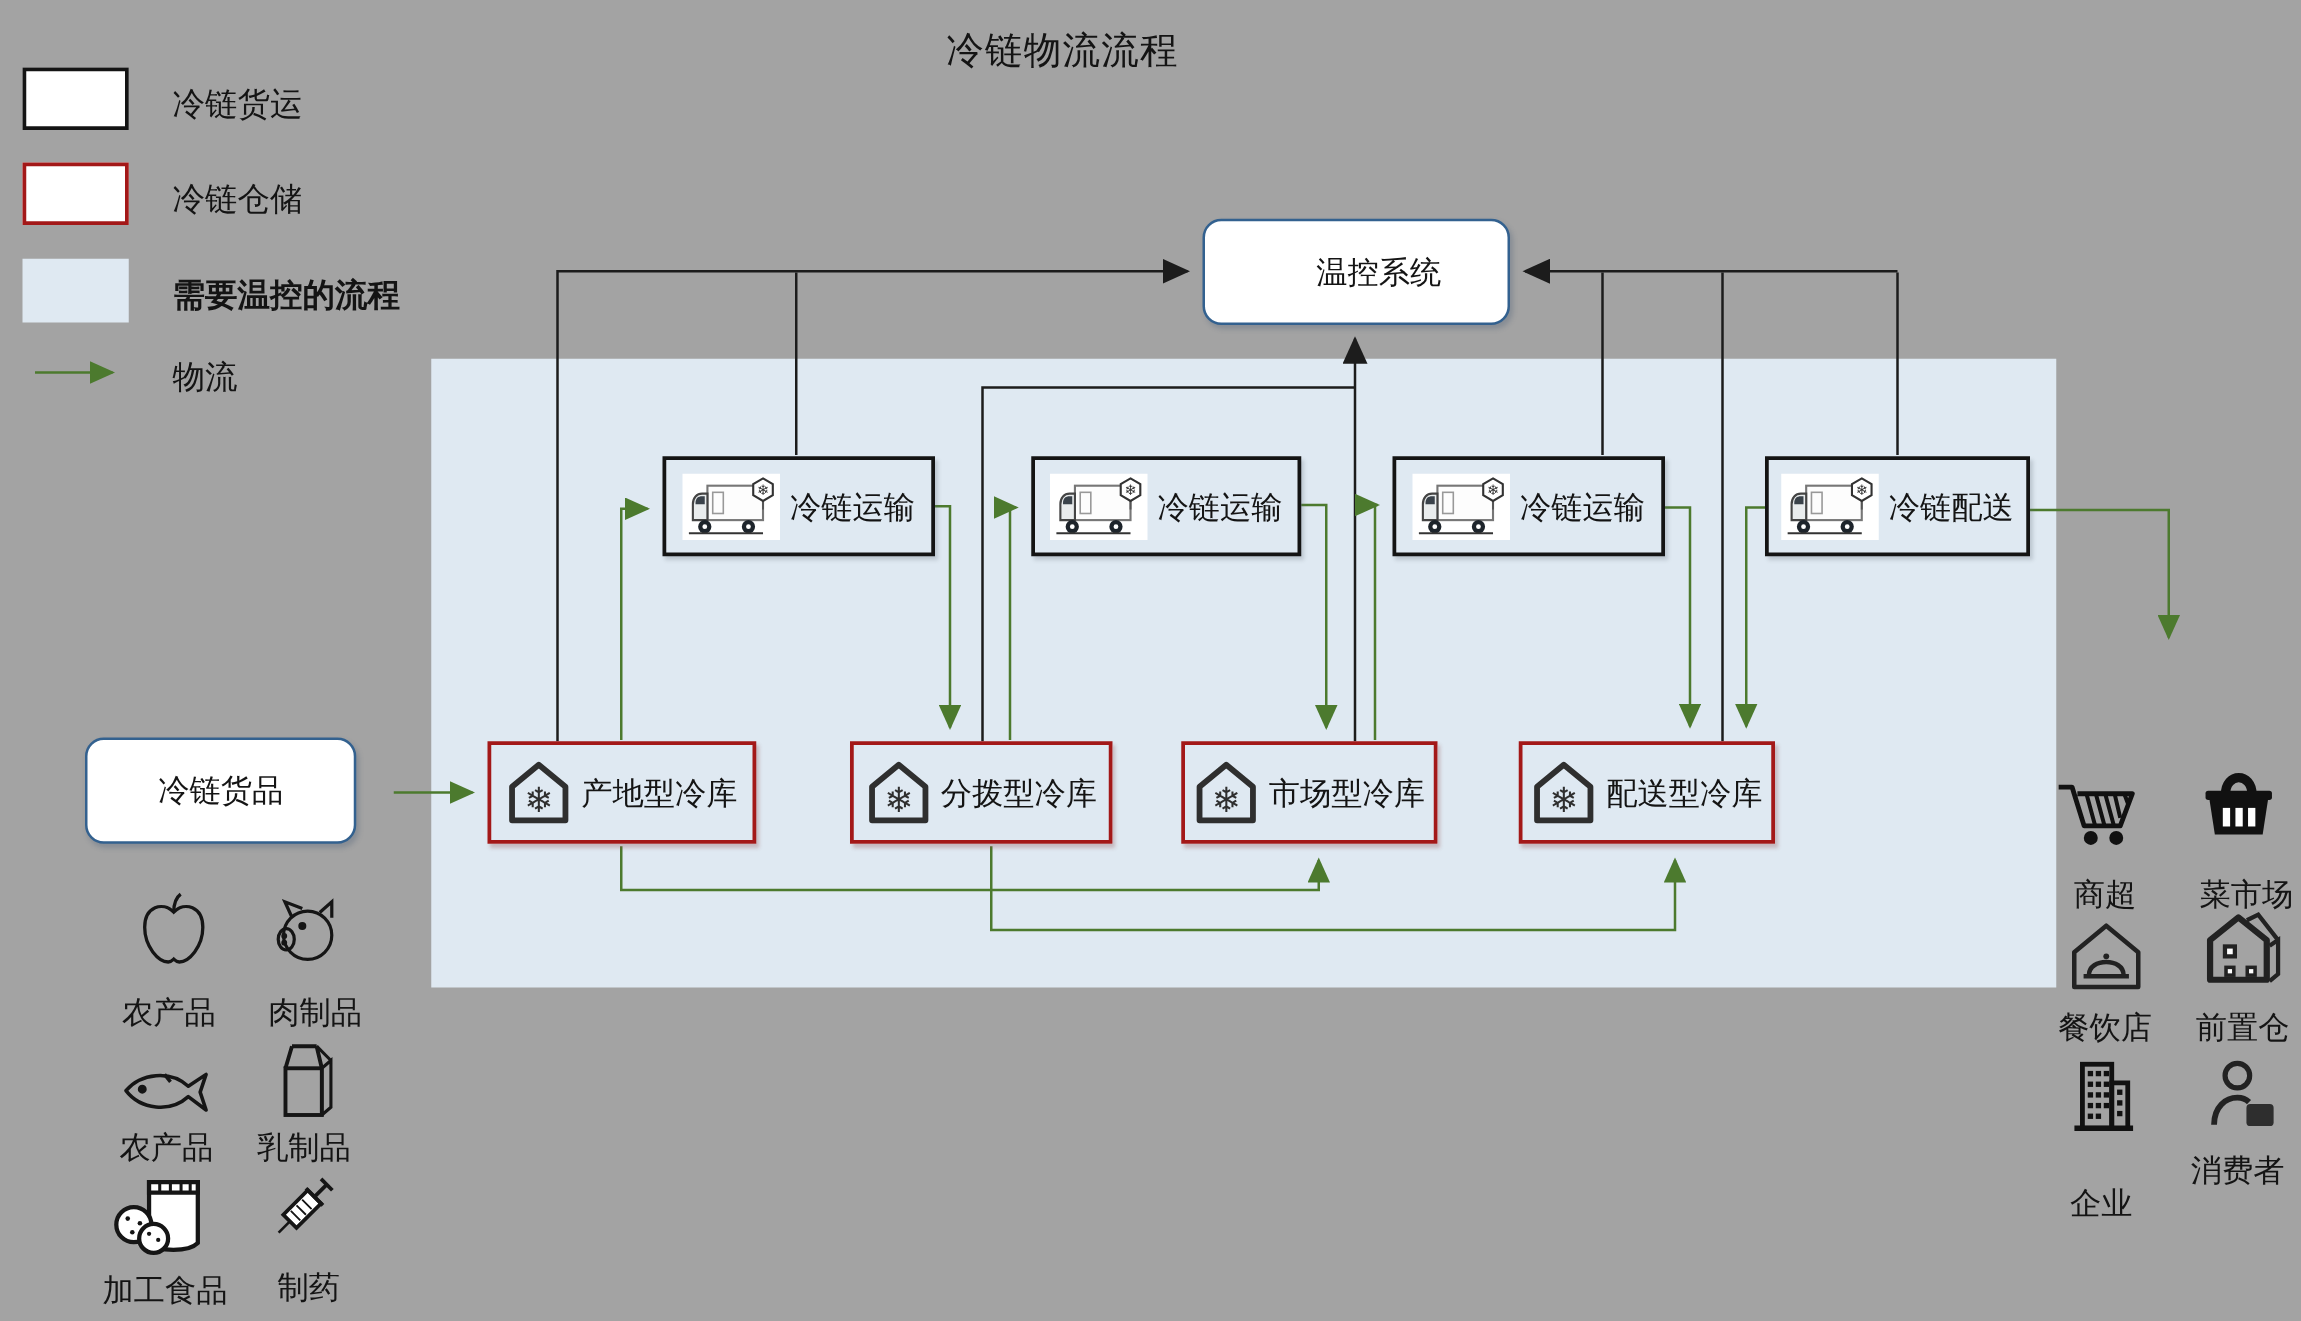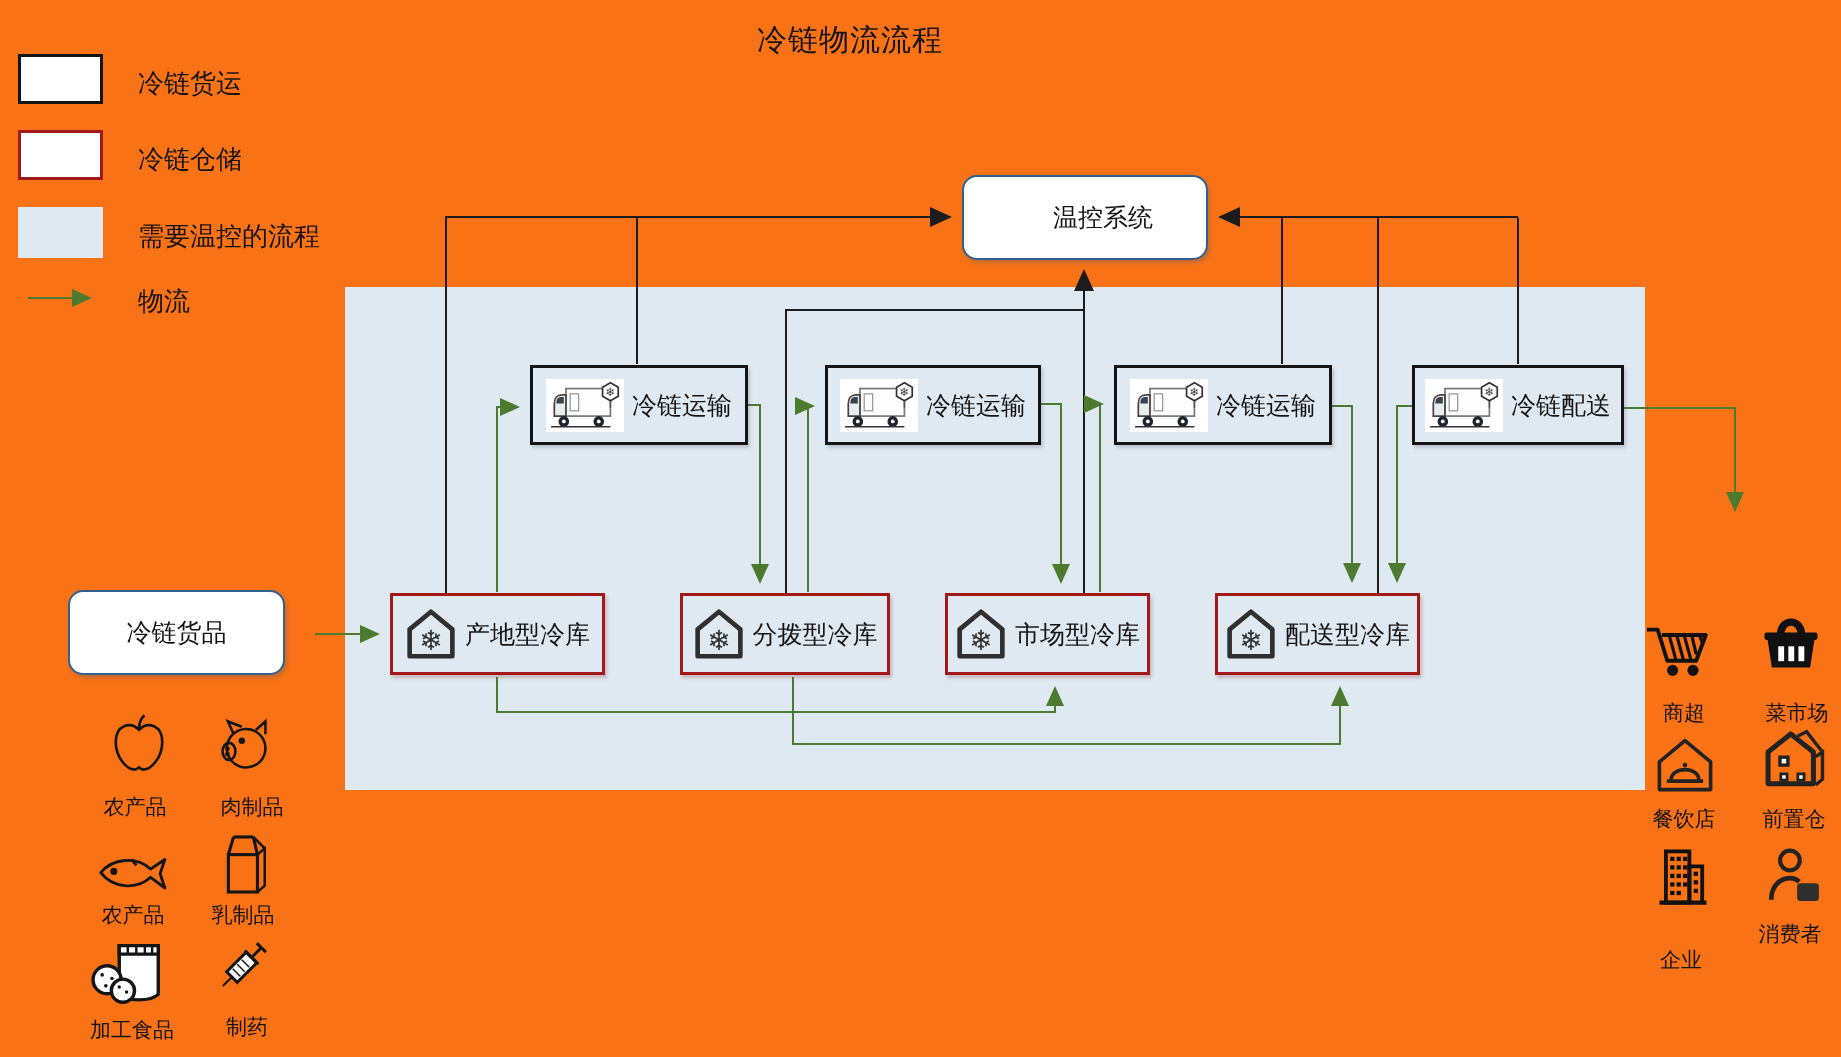--- a/index.html
+++ b/index.html
@@ -1,50 +1,50 @@
 <!DOCTYPE html>
 <html><head>
 <meta charset="utf-8">
 <style>
   html,body{margin:0;padding:0;background:#fff;}
-  #canvas{position:relative;width:1841px;height:1057px;background:#f97316;
+  #canvas{position:relative;width:1841px;height:1057px;background:#a3a3a3;
           font-family:"DejaVu Sans","Liberation Sans",sans-serif;color:#141414;overflow:hidden;}
   .abs{position:absolute;}
   .title{font-size:30px;letter-spacing:1px;white-space:nowrap;transform:translateX(-50%);}
   .temp-zone{background:#dfe9f2;}
   .wires{left:0;top:0;z-index:2;}
   .node{z-index:3;display:flex;align-items:center;justify-content:center;gap:8px;
         font-size:25px;white-space:nowrap;box-sizing:border-box;}
   .freight{border:3px solid #141414;background:transparent;box-shadow:2px 3px 3px rgba(90,100,110,.25);}
   .storage{border:3px solid #a31818;background:transparent;box-shadow:2px 3px 3px rgba(140,70,70,.3);}
   .rounded{border:2.5px solid #33618f;border-radius:15px;background:#ffffff;
            box-shadow:2px 3px 4px rgba(70,90,115,.3);}
   .legend-swatch{box-sizing:border-box;}
   .legend-label{font-size:26px;white-space:nowrap;}
   .icon-wrap{display:flex;align-items:center;justify-content:center;z-index:3;}
   .truck-bg{background:#ffffff;padding:2px 3px;display:flex;align-items:center;}
-  .small-label{font-size:21px;white-space:nowrap;transform:translateX(-50%);text-align:left;z-index:3;}
+  .small-label{font-size:25px;white-space:nowrap;transform:translateX(-50%);text-align:left;z-index:3;}
 </style>
 </head>
 <body>
 
 <div id="canvas">
 
   <div class="abs temp-zone" style="left:345px;top:287px;width:1300px;height:503px;"></div>
 
   <div class="abs title" style="left:850px;top:20px;">冷链物流流程</div>
 
   <div class="abs legend-swatch" style="left:18px;top:54px;width:85px;height:50px;border:3px solid #141414;background:#fff;"></div>
   <div class="abs legend-label" style="left:138px;top:66px;">冷链货运</div>
 
   <div class="abs legend-swatch" style="left:18px;top:130px;width:85px;height:50px;border:3px solid #a31818;background:#fff;"></div>
   <div class="abs legend-label" style="left:138px;top:142px;">冷链仓储</div>
 
   <div class="abs legend-swatch" style="left:18px;top:207px;width:85px;height:51px;background:#dfe9f2;"></div>
-  <div class="abs legend-label" style="left:138px;top:219px;">需要温控的流程</div>
+  <div class="abs legend-label" style="left:138px;top:219px;font-weight:bold;">需要温控的流程</div>
 
   <div class="abs legend-label" style="left:138px;top:284px;">物流</div>
 
   <svg class="abs wires" width="1841" height="1057" viewBox="0 0 1841 1057">
     <defs>
       <marker id="ga" markerWidth="11" markerHeight="9" refX="9" refY="4.5" orient="auto">
         <path d="M0,0 L10,4.5 L0,9 Z" fill="#4c7a2e"></path>
       </marker>
       <marker id="ba" markerWidth="12" markerHeight="10" refX="10" refY="5" orient="auto">
         <path d="M0,0 L11,5 L0,10 Z" fill="#1c1c1c"></path>

